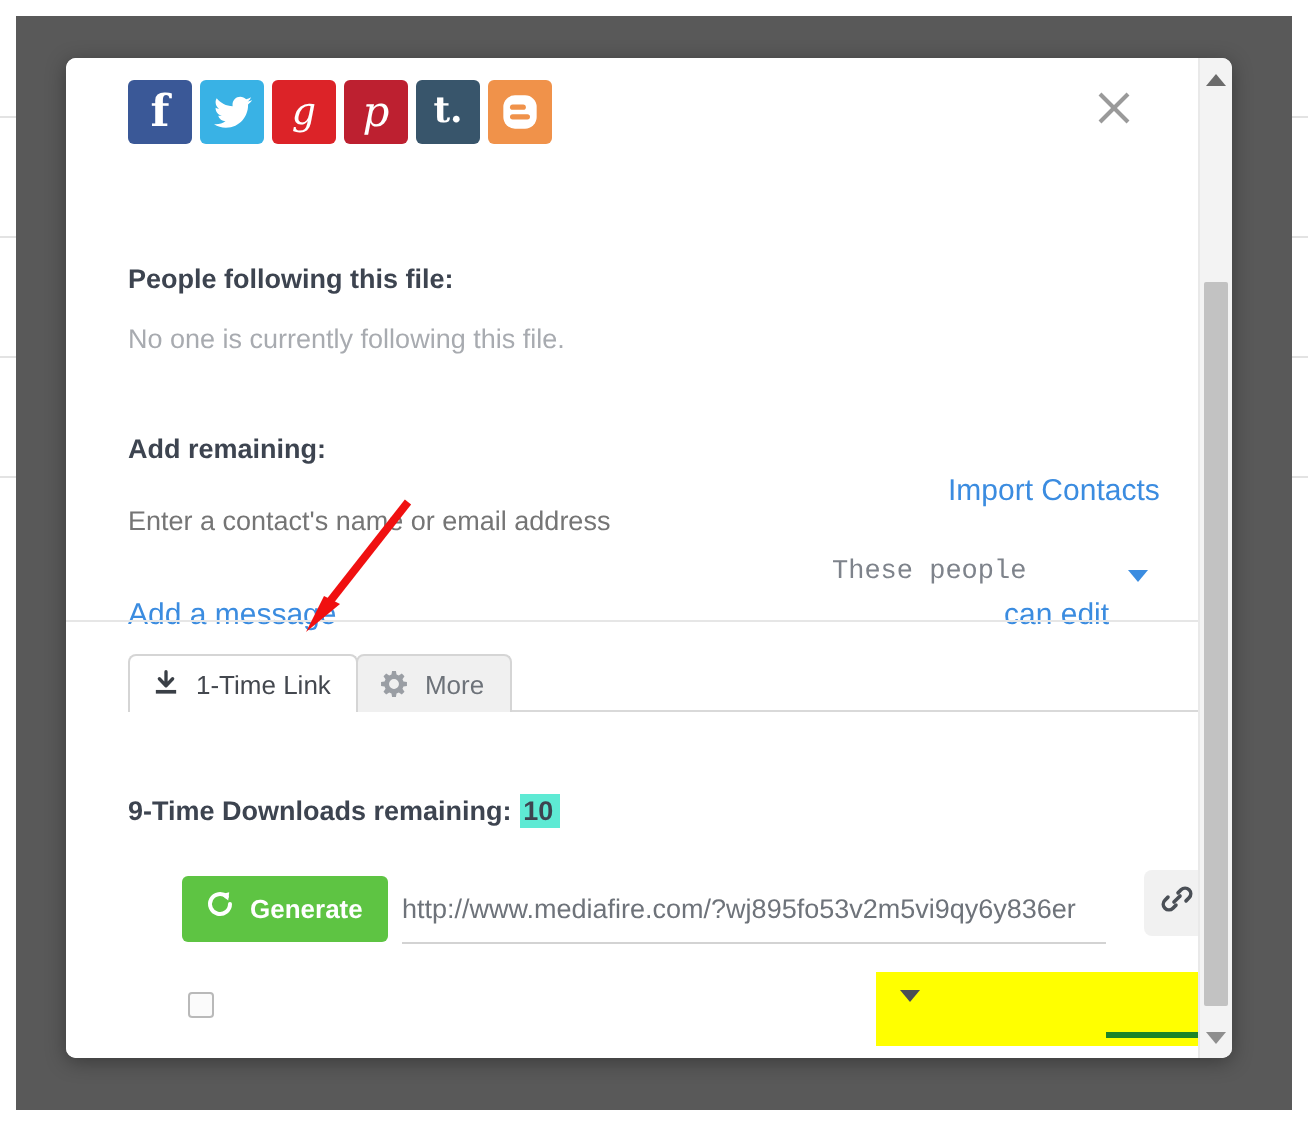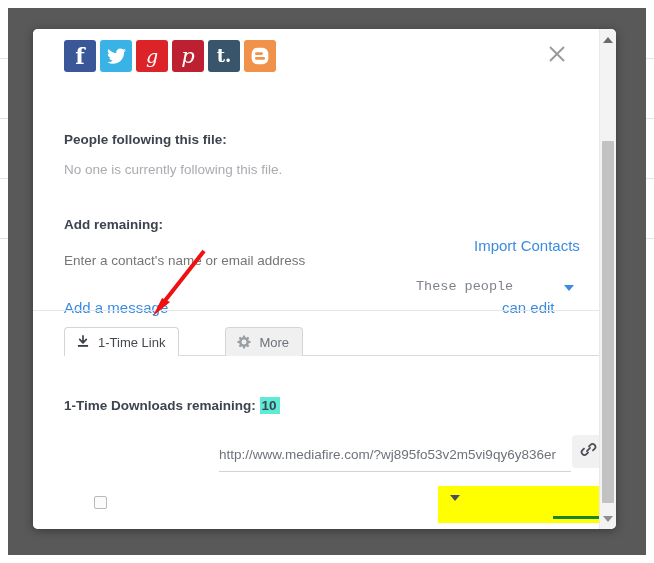--- a/index.html
+++ b/index.html
@@ -146,21 +146,20 @@
   }
 
   
   .tabs {
     position: absolute;
     left: 31px;
     top: 298px;
     display: flex;
     align-items: flex-end;
     z-index: 4;
-    gap: 47px;
   }
   .tab {
     display: flex;
     align-items: center;
     gap: 8px;
     height: 29px;
     padding: 0 13px 0 11px;
     font-size: 13px;
     color: #5a5f66;
     border: 1px solid #d5d5d5;
@@ -233,21 +232,21 @@
     cursor: pointer;
   }
   .gen-label {
     font-size: 13px;
     font-weight: bold;
     color: #ffffff;
   }
 
   .url-field {
     position: absolute;
-    left: 186px;
+    left: 168px;
     top: 409px;
     width: 352px;
     height: 34px;
     border: none;
     border-bottom: 1px solid #d3d3d3;
     background: transparent;
     font-family: "Liberation Sans", sans-serif;
     font-size: 13.5px;
     color: #6e737a;
     outline: none;
@@ -485,23 +484,32 @@
               <circle cx="8" cy="8" r="2.5" fill="#f0f0f0"></circle>
             </svg>
           </span>
           <span>More</span>
         </div>
 
       </div>
       <div class="tab-active-mask" style="left:32px;width:108px;"></div>
 
       <div class="remaining">
-        <span>1-Time Downloads remaining:</span><span>&nbsp;</span><span class="hl">10</span>
-      </div>
-
+        <span>9-Time Downloads remaining:</span><span>&nbsp;</span><span class="hl">10</span>
+      </div>
+
+      <div class="gen-btn">
+        <span>
+          <svg width="16" height="16" viewBox="0 0 16 16">
+            <path d="M13 8a5 5 0 1 1-1.6-3.65" stroke="#ffffff" stroke-width="2" fill="none" stroke-linecap="round"></path>
+            <path d="M8.4 3.1 L12.6 2.1 L12.1 6.3 Z" fill="#ffffff"></path>
+          </svg>
+        </span>
+        <span class="gen-label">Generate</span>
+      </div>
 
       <input class="url-field" value="http://www.mediafire.com/?wj895fo53v2m5vi9qy6y836er" style="">
 
       <div class="copy-btn">
         <span>
           <svg width="17" height="17" viewBox="0 0 20 20">
             <g stroke="#4a4f56" stroke-width="2.1" fill="none" stroke-linecap="round">
               <path d="M8.2 11.8 L11.8 8.2"></path>
               <path d="M10.6 6.4 L12.4 4.6a3.3 3.3 0 0 1 4.7 4.7l-1.8 1.8"></path>
               <path d="M9.4 13.6 L7.6 15.4a3.3 3.3 0 0 1-4.7-4.7l1.8-1.8"></path>

